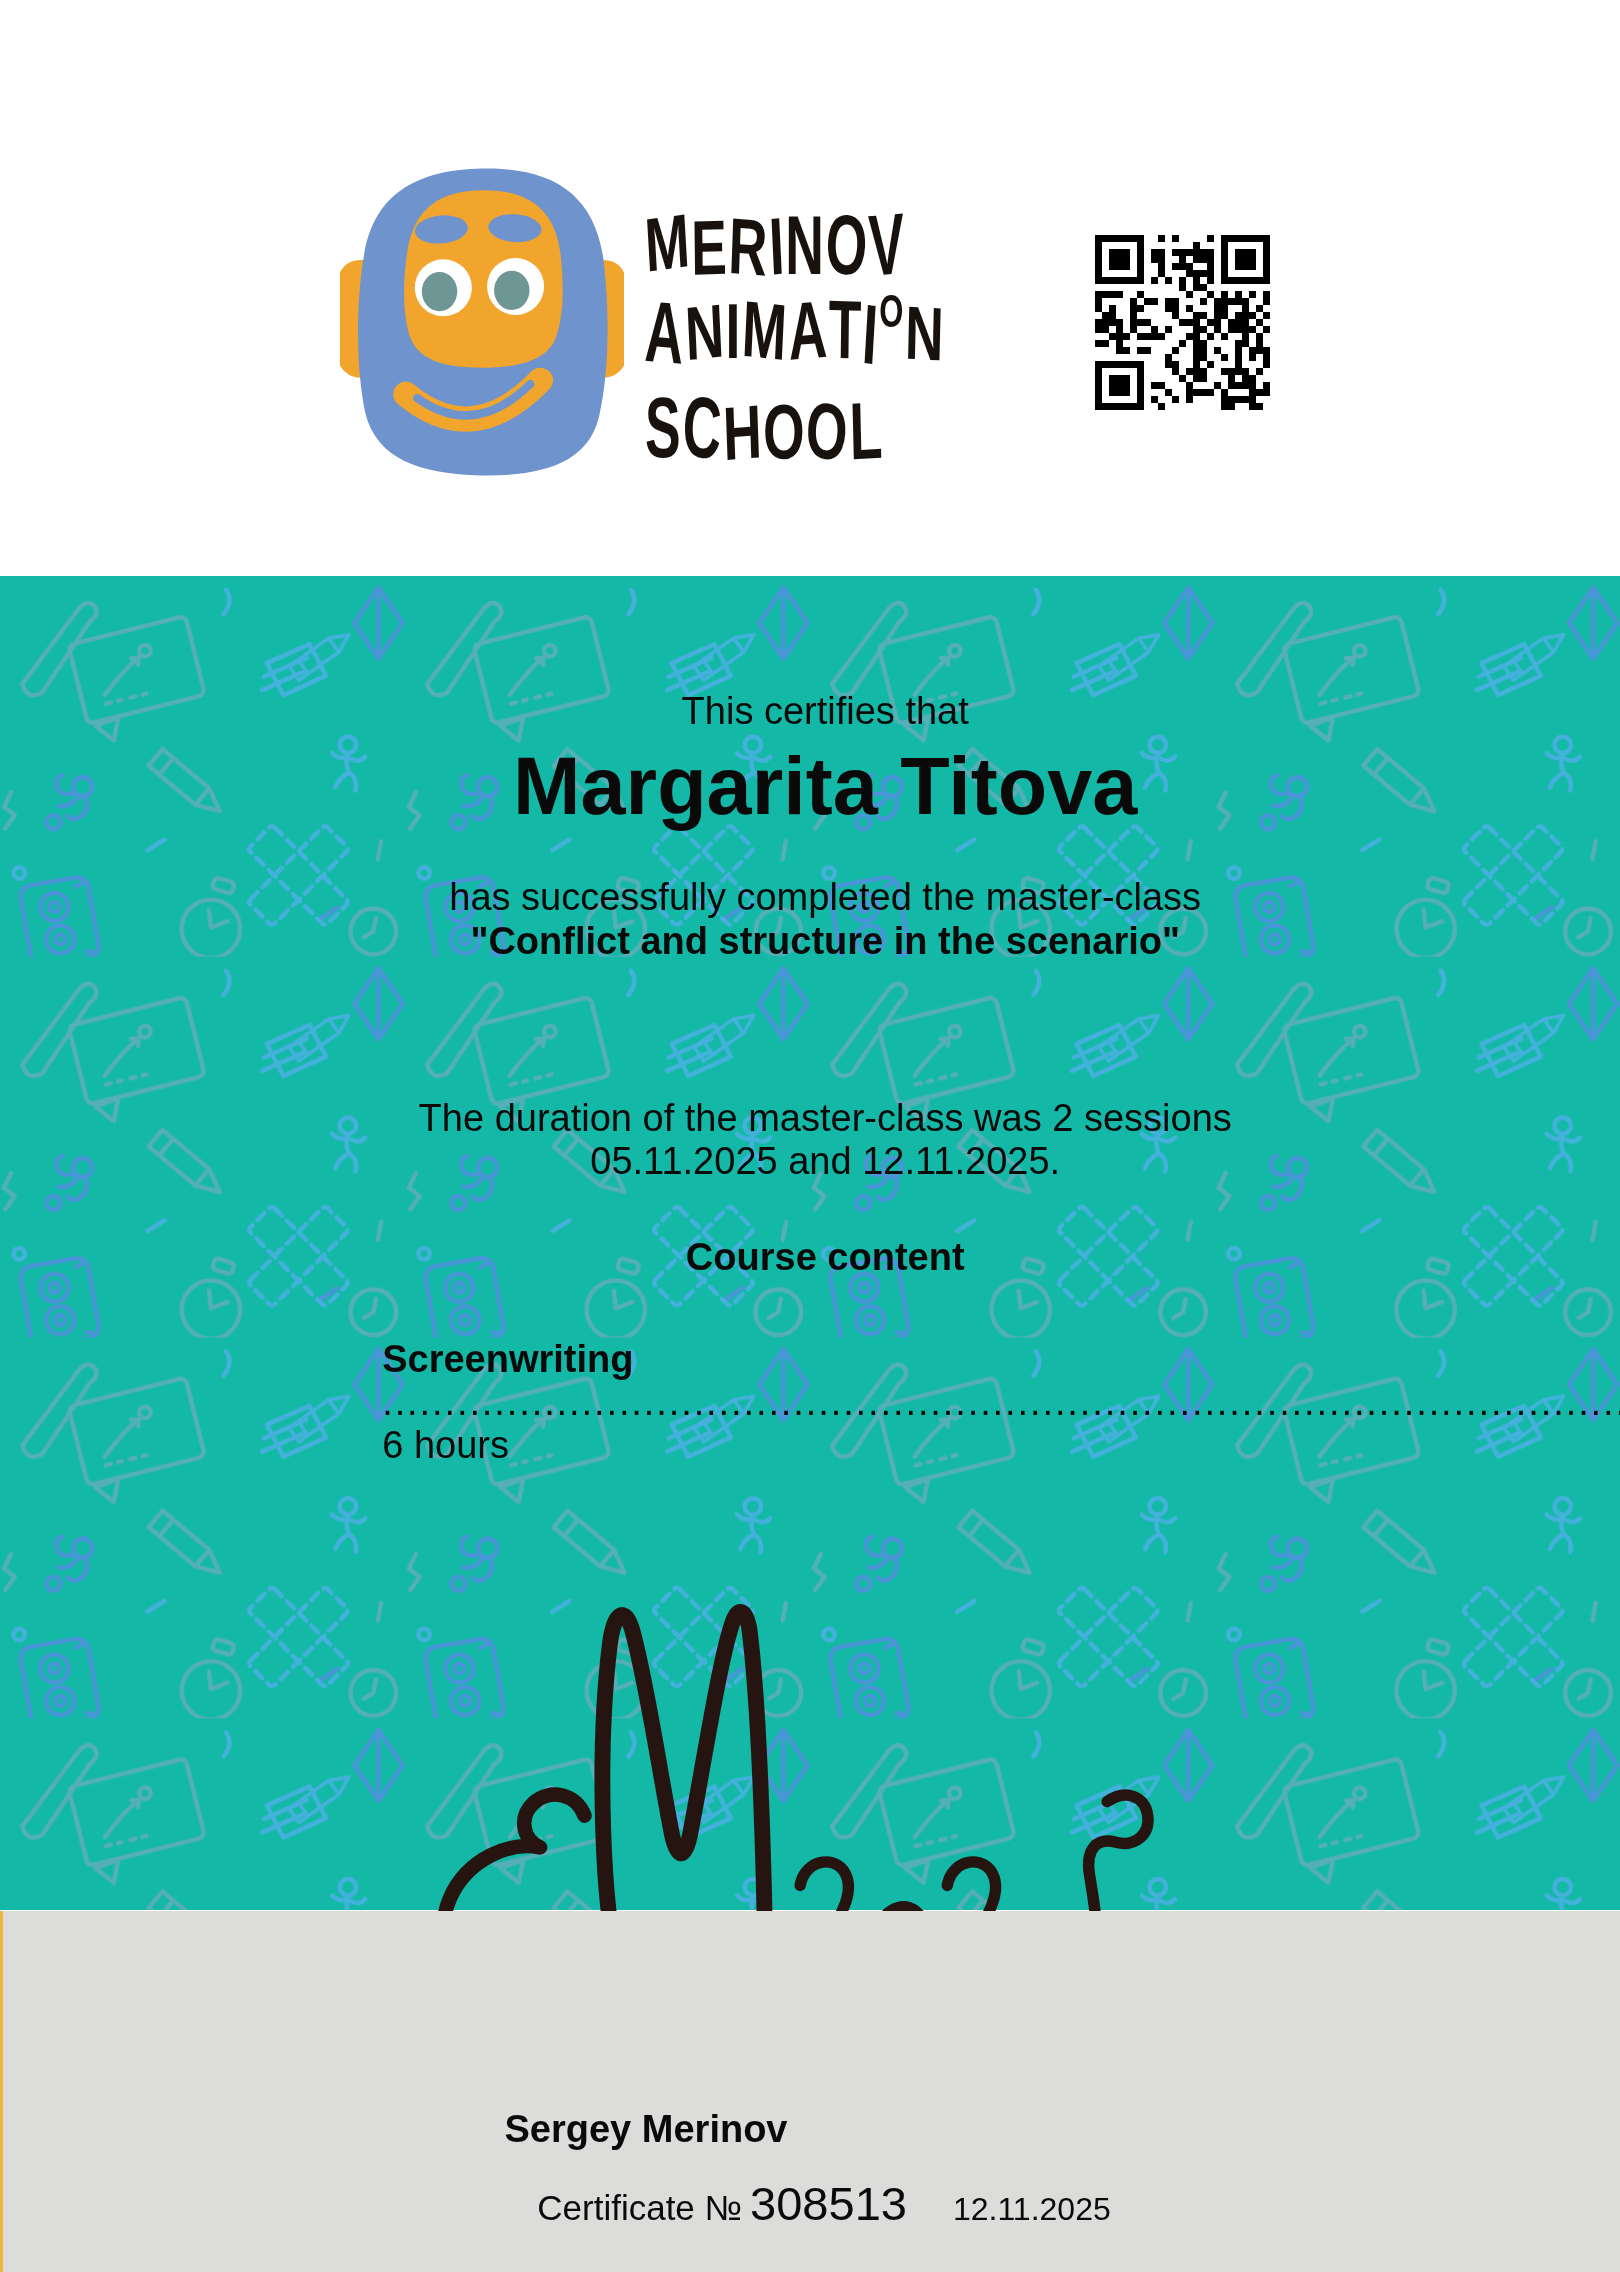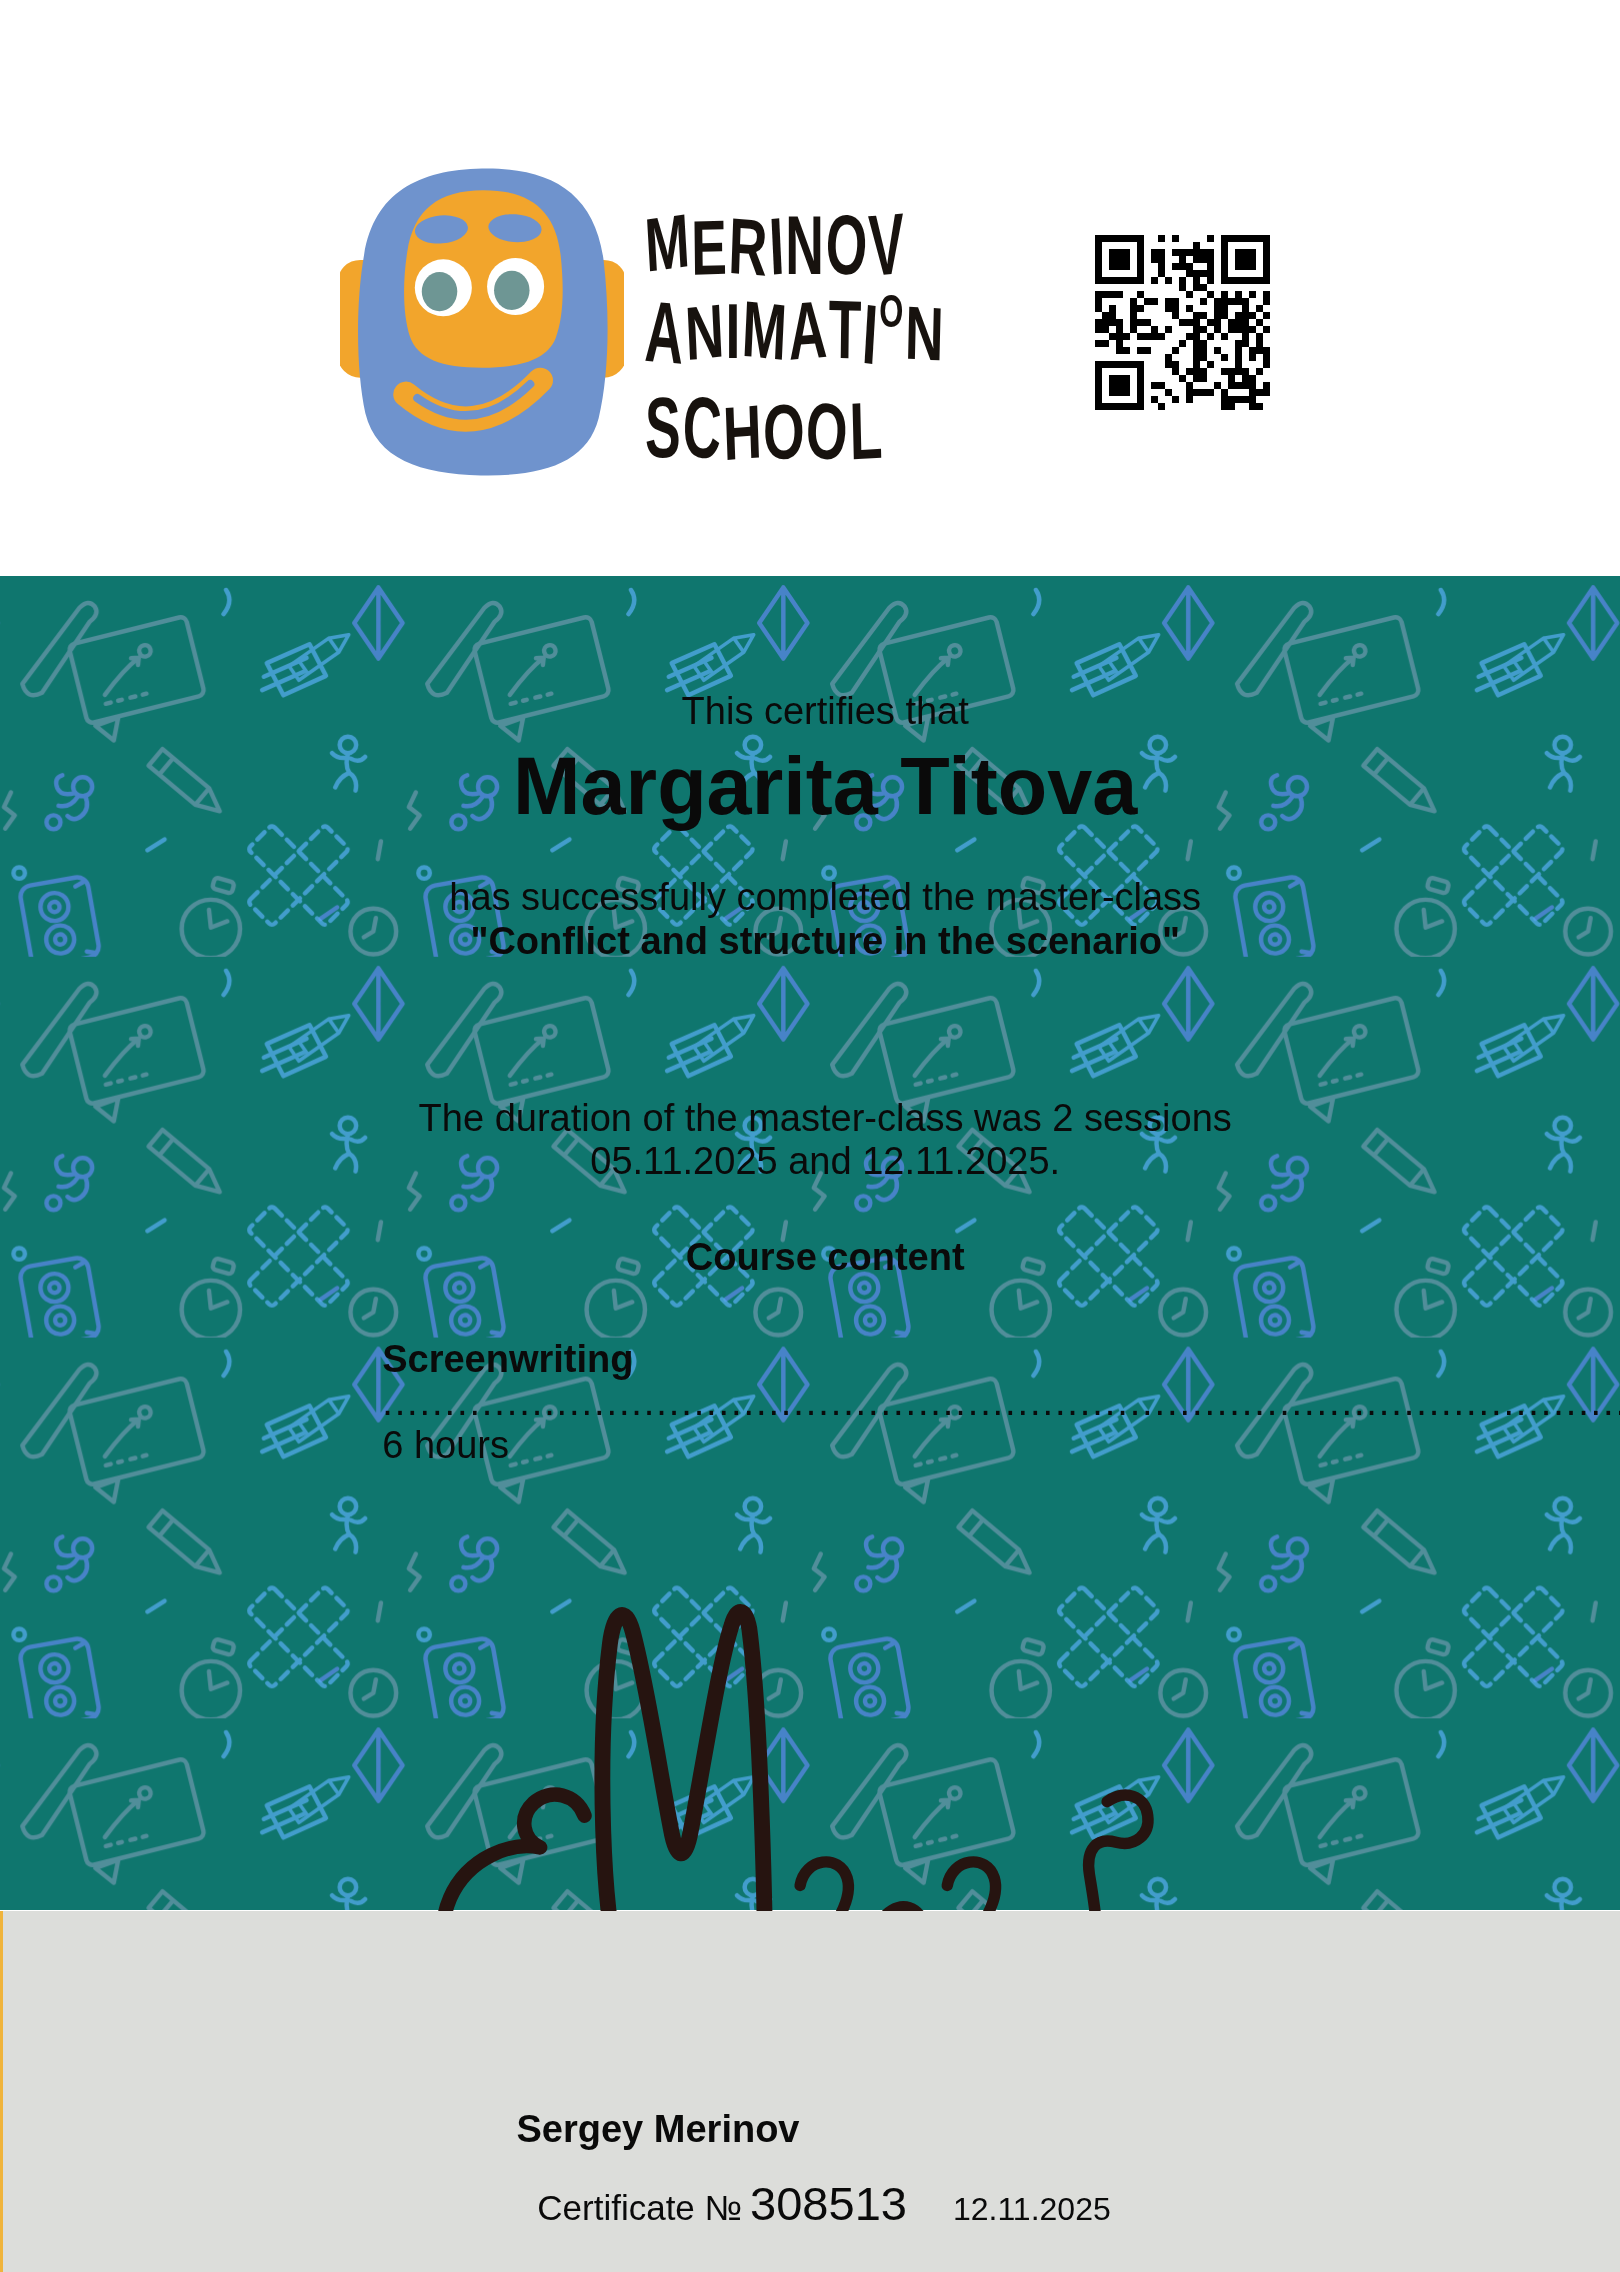--- a/index.html
+++ b/index.html
@@ -13,21 +13,21 @@
   .logo-text{
     position:absolute;left:645px;top:202px;width:609px;
     transform:scaleX(0.66);transform-origin:left top;
     font-weight:bold;font-size:81px;line-height:87px;letter-spacing:2.5px;
     color:#17120e;white-space:nowrap;
   }
   .logo-text .letter{display:inline-block;}
   .logo-text .letter.sup{font-size:0.58em;transform:translateY(-33px);}
   .qr{position:absolute;left:1095px;top:235px;width:175px;height:175px;}
   
-  .main{position:absolute;left:0;top:576px;width:1620px;height:1334px;background:#0f766e;}
+  .main{position:absolute;left:0;top:576px;width:1620px;height:1334px;background:#14b8a6;}
   .pattern-svg{position:absolute;left:0;top:0;}
   .textstack{position:absolute;left:0;top:0;width:1620px;transform:translateX(15.2px);}
   .tline{position:absolute;left:0;width:1620px;text-align:center;white-space:nowrap;}
   .intro       {top:114px; font-size:38px;}
   .recipient   {top:164px; font-size:81px;font-weight:bold;}
   .completion  {top:300px; font-size:38px;}
   .course-title{top:344px; font-size:38px;font-weight:bold;}
   .duration1   {top:521px; font-size:38px;}
   .duration2   {top:564px; font-size:38px;}
   .content-head{top:660px;font-size:38px;font-weight:bold;}
@@ -36,21 +36,21 @@
     display:flex;align-items:baseline;font-size:38px;flex-direction:column;
   }
   .content-row .subject{font-weight:bold;}
   .content-row .leader{flex:1;overflow:hidden;white-space:nowrap;letter-spacing:1.9px;}
   .content-row .hours{white-space:nowrap;}
   
   .signature{position:absolute;left:394px;top:1567px;width:863px;height:444px;}
   
   .footer{position:absolute;left:0;top:1911px;width:1620px;height:362px;background:#dcddda;}
   .edge-stripe{position:absolute;left:0;top:0;width:3.2px;height:362px;background:#f0b43c;}
-  .signer{position:absolute;left:12px;top:197px;width:1292px;text-align:center;
+  .signer{position:absolute;left:0;top:197px;width:1292px;text-align:center;
           font-size:38px;font-weight:bold;}
   .cert-row{position:absolute;left:0;top:265px;width:1620px;display:flex;
             justify-content:center;align-items:baseline;transform:translateX(14px);}
   .cert-label{font-size:35px;}
   .cert-number{font-size:47px;margin-left:8px;}
   .cert-date{font-size:32px;margin-left:46px;}
 </style>
 </head>
 <body>
 

